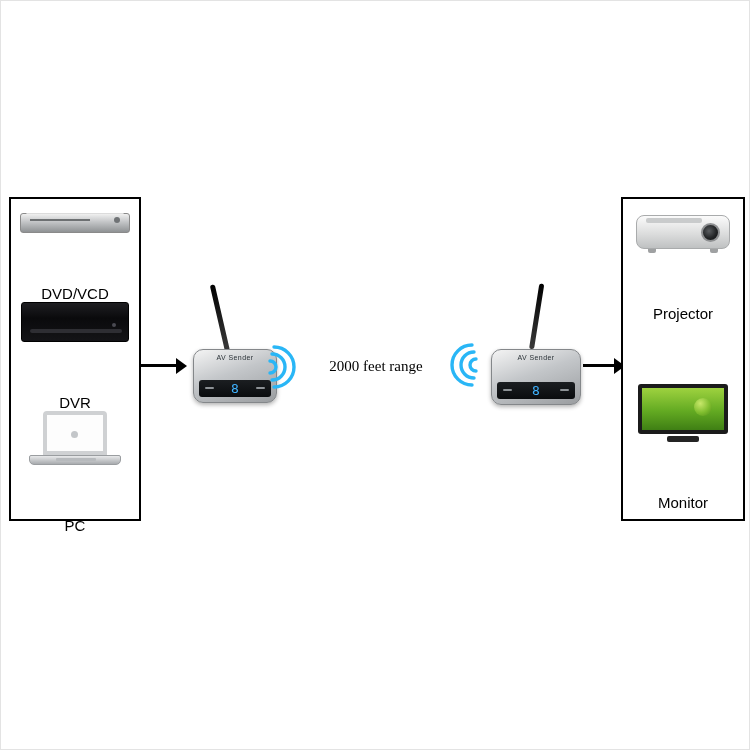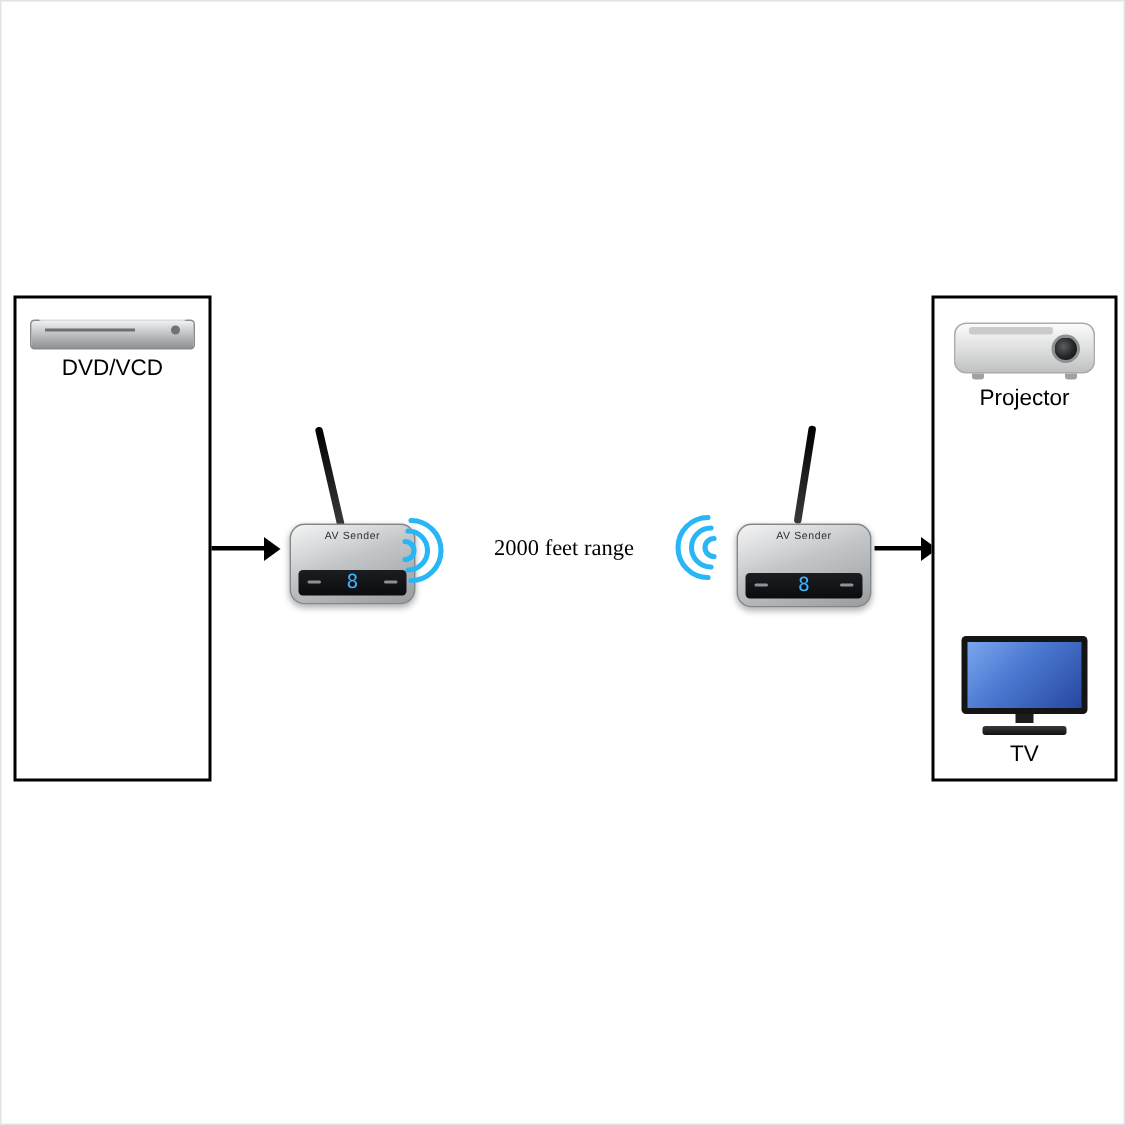--- a/index.html
+++ b/index.html
@@ -10,21 +10,21 @@
   }
 
   
   .panel {
     position:absolute; border:2px solid #000; background:#fff;
     display:flex; flex-direction:column; align-items:center;
     justify-content:space-between; padding:8px 4px;
   }
   .panel-left  { left:8px;  top:196px; width:132px; height:324px; }
   .panel-right { left:620px; top:196px; width:124px; height:324px; }
-  .panel-item { display:flex; flex-direction:column; align-items:center; }
+  .panel-item { display:flex; flex-direction:column; align-items:center;gap:48px; }
   .panel-item .label { font-size:15px; color:#000; margin-top:4px; }
 
   
   .dvd-player { width:110px; height:26px; position:relative; }
   .dvd-player .body {
     position:absolute; left:0; bottom:0; width:110px; height:20px;
     background:linear-gradient(180deg,#f0f0f0 0%,#c2c4c6 45%,#8f9294 100%);
     border:1px solid #8a8a8a; border-radius:3px;
   }
   .dvd-player .slot { position:absolute; left:10px; top:12px; width:60px; height:2px; background:#6d7072; }
@@ -137,21 +137,39 @@
       <div class="dvd-player">
         <div class="body"></div>
         <div class="ridge"></div>
         <div class="slot"></div>
         <div class="knob"></div>
       </div>
       <div class="label">DVD/VCD</div>
     </div>
 
 
-
+    <div class="panel-item">
+      <div class="dvr">
+        <div class="strip"></div>
+        <div class="led"></div>
+      </div>
+      <div class="label">DVR</div>
+    </div>
+
+    <div class="panel-item">
+      <div class="laptop">
+        <div class="screen">
+          <div class="logo"></div>
+        </div>
+        <div class="base">
+          <div class="keys"></div>
+        </div>
+      </div>
+      <div class="label">PC</div>
+    </div>
   </div>
 
   <div class="arrow arrow-1">
     <div class="line"></div>
     <div class="head"></div>
   </div>
 
   <div class="unit unit-tx">
     <div class="antenna"></div>
     <div class="body">
@@ -201,26 +219,27 @@
       <div class="projector">
         <div class="body"></div>
         <div class="top-strip"></div>
         <div class="lens"></div>
         <div class="foot1"></div>
         <div class="foot2"></div>
       </div>
       <div class="label">Projector</div>
     </div>
 
-    <div class="panel-item">
-      <div class="tv">
+
+    <div class="panel-item">
+      <div class="monitor">
         <div class="frame">
-          <div class="screen"></div>
+          <div class="screen">
+            <div class="ball"></div>
+          </div>
         </div>
-        <div class="neck"></div>
         <div class="stand"></div>
       </div>
-      <div class="label">TV</div>
-    </div>
-
+      <div class="label">Monitor</div>
+    </div>
   </div>
 
 </div>
 
 </body></html>

